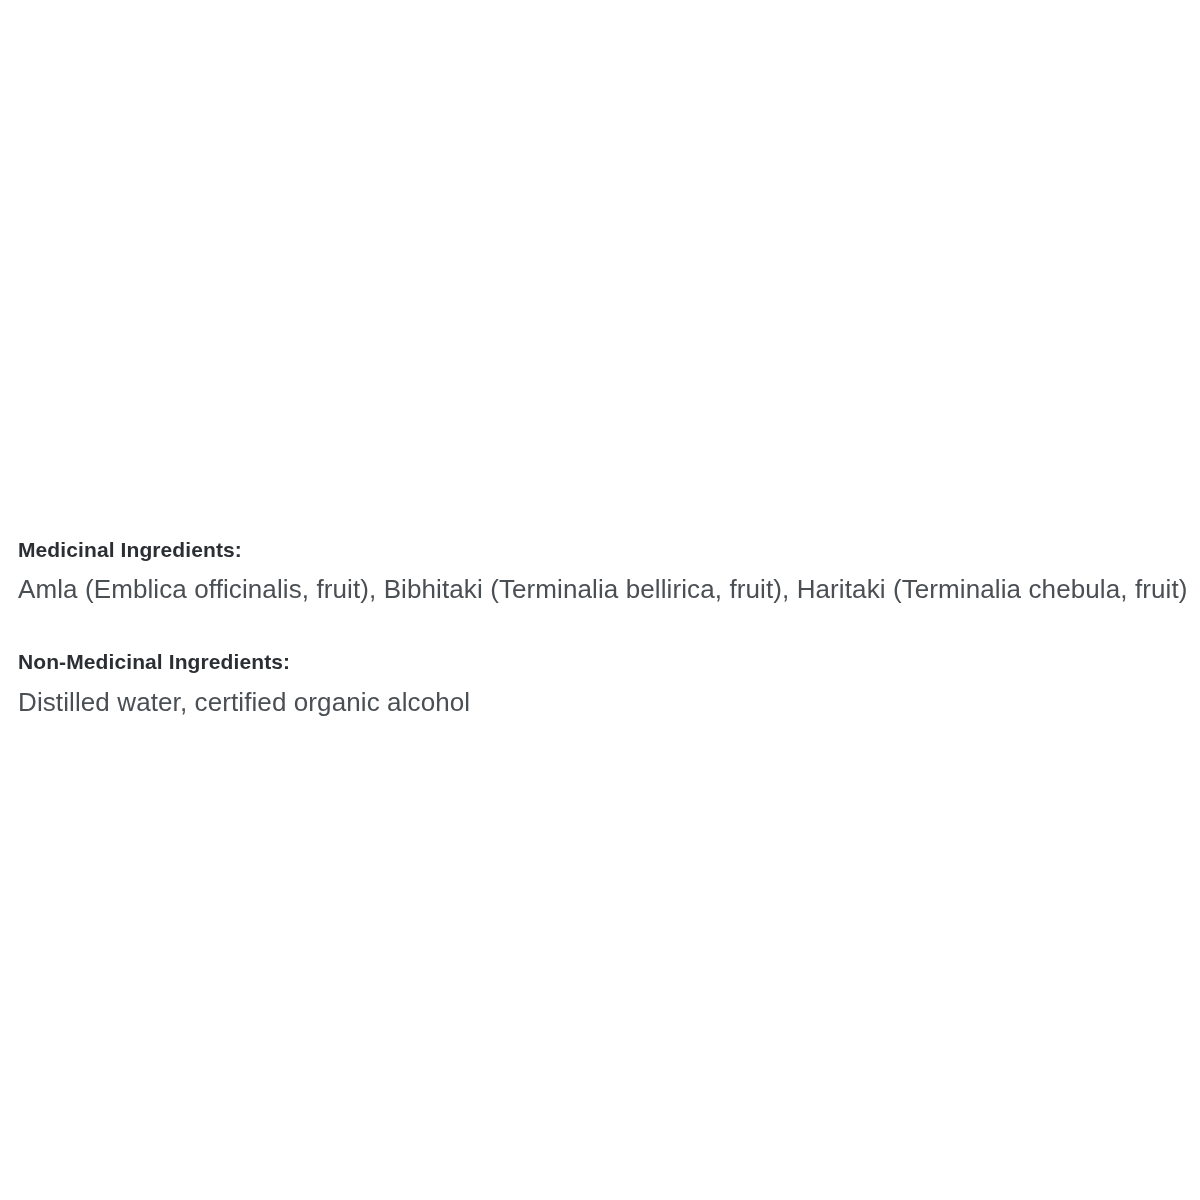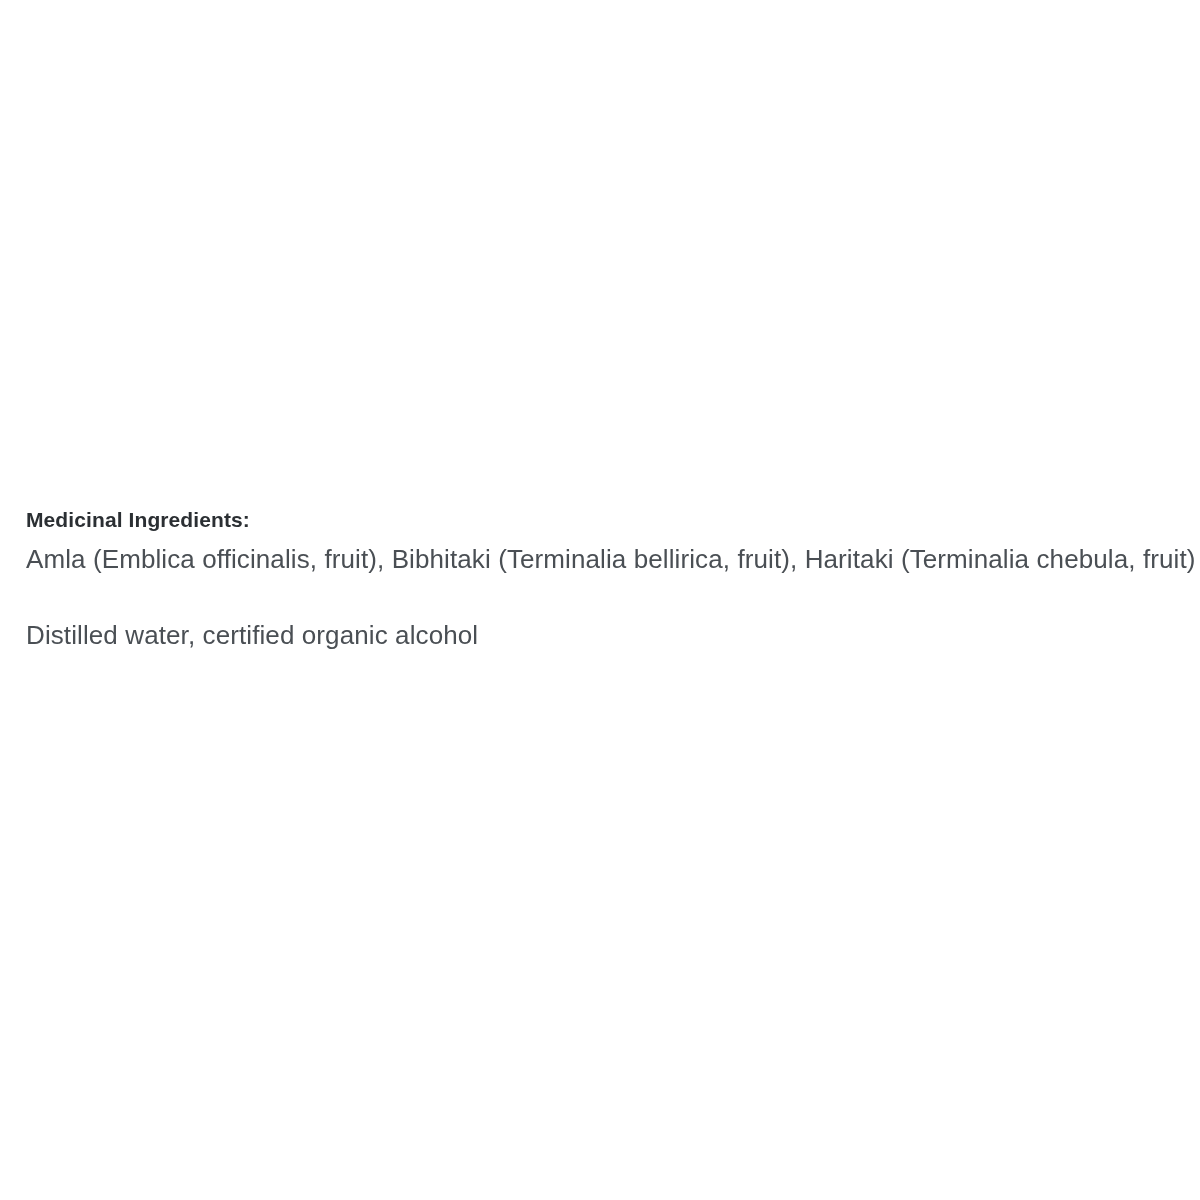--- a/index.html
+++ b/index.html
@@ -11,23 +11,22 @@
     width: 1200px;
     height: 1200px;
     font-family: "Liberation Sans", sans-serif;
     position: relative;
     overflow: hidden;
   }
 
   .ingredients-panel {
     position: absolute;
     left: 18px;
-    top: 505px;
+    top: 535px;
     width: 1164px;
-    margin-left: 8px;
   }
 
   .section {
     margin: 0 0 38px 0;
   }
   .section:last-child {
     margin-bottom: 0;
   }
 
   .section-heading {
@@ -53,16 +52,17 @@
 <body>
 
 <div class="ingredients-panel">
 
   <div class="section">
     <div class="section-heading">Medicinal Ingredients:</div>
     <div class="section-body">Amla (Emblica officinalis, fruit), Bibhitaki (Terminalia bellirica, fruit), Haritaki (Terminalia chebula, fruit)</div>
   </div>
 
   <div class="section">
+    <div class="section-heading">Non-Medicinal Ingredients:</div>
     <div class="section-body">Distilled water, certified organic alcohol</div>
   </div>
 
 </div>
 
 </body></html>

